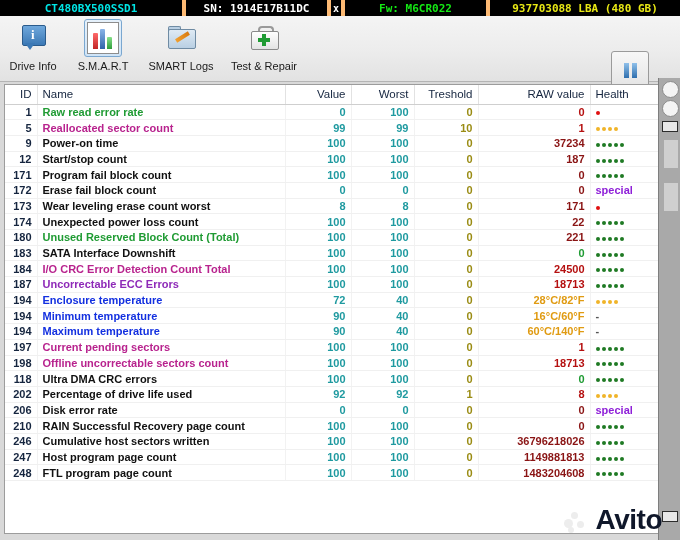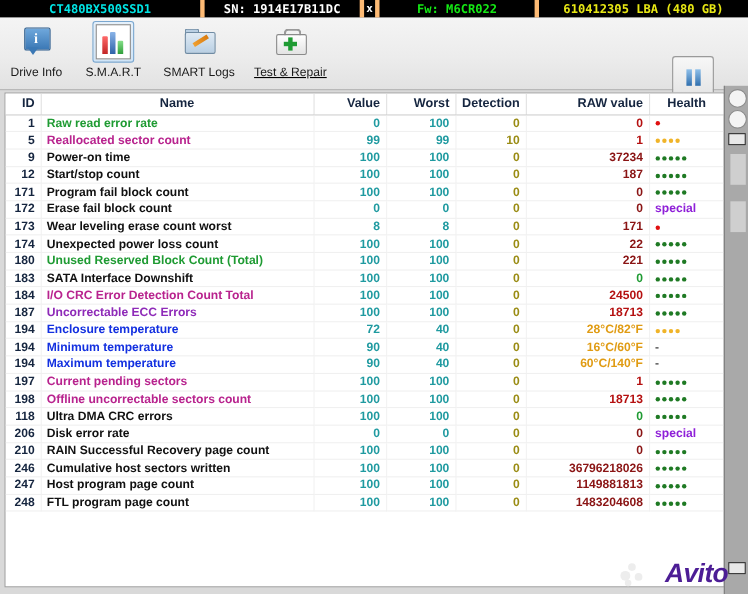--- a/index.html
+++ b/index.html
@@ -107,25 +107,25 @@
   
   .tablewrap{
     position:absolute;left:4px;top:84px;width:655px;height:450px;
     background:#fff;border:1px solid #9c9c9c;box-sizing:border-box;overflow:hidden;
   }
   table.smart{
     border-collapse:collapse;width:653px;table-layout:fixed;
     font-size:11px;font-family:"Liberation Sans",sans-serif;
   }
   table.smart th{
-    font-size:11.5px;font-weight:bold;color:#15253f;
+    font-size:11.5px;font-weight:normal;color:#15253f;
     background:#fff;border-bottom:1px solid #cfcfcf;border-right:1px solid #e2e2e2;
     height:19px;padding:0 5px;box-sizing:border-box;white-space:nowrap;
   }
-  table.smart th.l{text-align:center;}
+  table.smart th.l{text-align:left;}
   table.smart th.r{text-align:right;}
   table.smart td{
     height:15.7px;padding:0 5px;box-sizing:border-box;
     border-bottom:1px solid #f0f0f0;border-right:1px solid #f2f2f2;
     white-space:nowrap;overflow:hidden;font-weight:bold;
   }
   td.c-id{text-align:right;color:#15253f;width:32px;}
   td.c-name{text-align:left;width:248px;}
   td.c-val{text-align:right;color:#1f9aa0;width:66px;}
   td.c-worst{text-align:right;color:#1f9aa0;width:63px;}
@@ -155,37 +155,37 @@
     background:#a9a9a9;border-left:1px solid #7e7e7e;
   }
   .rp-circle{position:absolute;right:1px;width:15px;height:15px;border-radius:50%;
     background:#f4f4f4;border:1px solid #8b8b8b;}
   .rp-sq{position:absolute;right:2px;width:14px;height:9px;background:#e8e8e8;
     border:1px solid #2c2c2c;}
   .rp-blk{position:absolute;right:2px;width:14px;background:#cfcfcf;}
 
   .watermark{
     position:absolute;right:18px;bottom:4px;
-    color:#4c1d95;font-size:24px;font-weight:bold;letter-spacing:-0.5px;
-    font-family:"Liberation Sans",sans-serif;pointer-events:none;font-style:italic;
+    color:#0f172a;font-size:28px;font-weight:bold;letter-spacing:-0.5px;
+    font-family:"Liberation Sans",sans-serif;pointer-events:none;
   }
   .wm-dots{position:absolute;right:92px;bottom:6px;width:24px;height:22px;pointer-events:none;}
   .wm-dots span{position:absolute;border-radius:50%;background:#ededed;}
 </style>
 </head>
 <body>
 
 <div id="app">
 
   <div class="topbar">
     <div class="tb-cell tb-model">CT480BX500SSD1</div>
     <div class="tb-cell tb-sn">SN: 1914E17B11DC</div>
     <div class="tb-cell tb-x">x</div>
     <div class="tb-cell tb-fw">Fw: M6CR022</div>
-    <div class="tb-cell tb-lba">610412305 LBA (480 GB)</div>
+    <div class="tb-cell tb-lba">937703088 LBA (480 GB)</div>
   </div>
 
   <div class="toolbar">
 
     <div class="tool" style="left:2px;width:62px;">
       <div class="btn">
           <div class="ic ic-info">
         <div class="bub"></div>
             <div class="tail"></div>
             <div class="i">i</div>
@@ -209,21 +209,21 @@
       <div class="btn">
           <div class="ic ic-fold">
         <div class="ftab"></div>
             <div class="f"></div>
             <div class="pen"></div>
       </div>
         </div>
       <div class="lbl">SMART Logs</div>
     </div>
 
-    <div class="tool" style="left:222px;width:84px;text-decoration:underline;">
+    <div class="tool" style="left:222px;width:84px;">
       <div class="btn">
           <div class="ic ic-kit">
         <div class="hnd"></div>
             <div class="box"></div>
             <div class="cv"></div>
             <div class="ch"></div>
       </div>
         </div>
       <div class="lbl">Test &amp; Repair</div>
     </div>
@@ -241,21 +241,21 @@
   </div>
 
   <div class="tablewrap">
     <table class="smart">
       <thead>
         <tr>
           <th class="r" style="width:32px;">ID</th>
           <th class="l" style="width:248px;">Name</th>
           <th class="r" style="width:66px;">Value</th>
           <th class="r" style="width:63px;">Worst</th>
-          <th class="r" style="width:64px;">Detection</th>
+          <th class="r" style="width:64px;">Treshold</th>
           <th class="r" style="width:112px;">RAW value</th>
           <th class="l" style="width:68px;border-right:none;">Health</th>
         </tr>
       </thead>
       <tbody id="tbody">
           <tr>
             <td class="c-id">1</td>
             <td class="c-name n-green">Raw read error rate</td>
             <td class="c-val">0</td>
             <td class="c-worst">100</td>
@@ -408,20 +408,29 @@
             <td class="c-health"><span class="dots"><span class="dot g"></span><span class="dot g"></span><span class="dot g"></span><span class="dot g"></span><span class="dot g"></span></span></td>
           </tr>
           <tr>
             <td class="c-id">118</td>
             <td class="c-name n-black">Ultra DMA CRC errors</td>
             <td class="c-val">100</td>
             <td class="c-worst">100</td>
             <td class="c-thr">0</td>
             <td class="c-raw r-green">0</td>
             <td class="c-health"><span class="dots"><span class="dot g"></span><span class="dot g"></span><span class="dot g"></span><span class="dot g"></span><span class="dot g"></span></span></td>
+          </tr>
+          <tr>
+            <td class="c-id">202</td>
+            <td class="c-name n-black">Percentage of drive life used</td>
+            <td class="c-val">92</td>
+            <td class="c-worst">92</td>
+            <td class="c-thr">1</td>
+            <td class="c-raw r-red">8</td>
+            <td class="c-health"><span class="dots"><span class="dot o"></span><span class="dot o"></span><span class="dot o"></span><span class="dot o"></span></span></td>
           </tr>
           <tr>
             <td class="c-id">206</td>
             <td class="c-name n-black">Disk error rate</td>
             <td class="c-val">0</td>
             <td class="c-worst">0</td>
             <td class="c-thr">0</td>
             <td class="c-raw r-dark">0</td>
             <td class="c-health"><span class="special">special</span></td>
           </tr>

